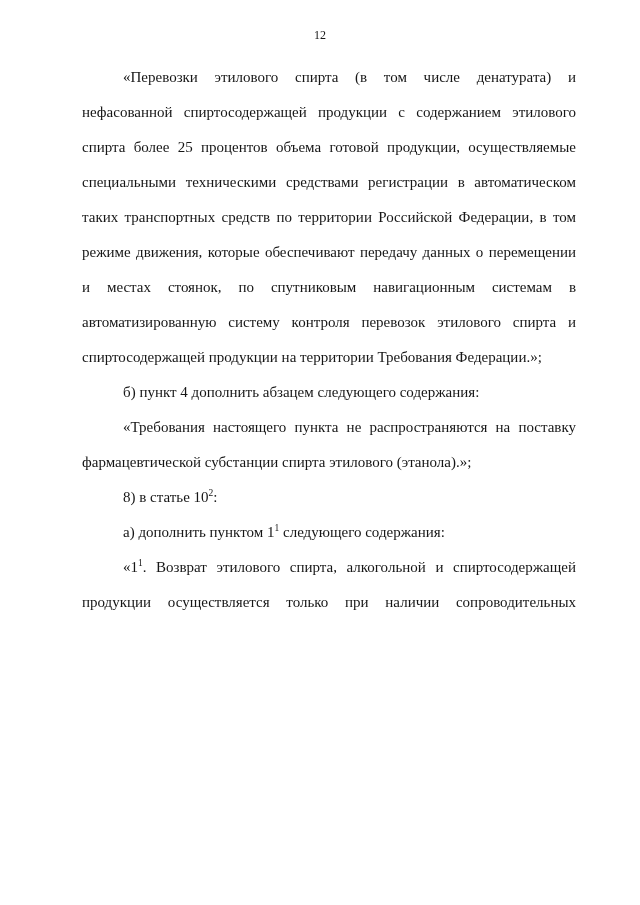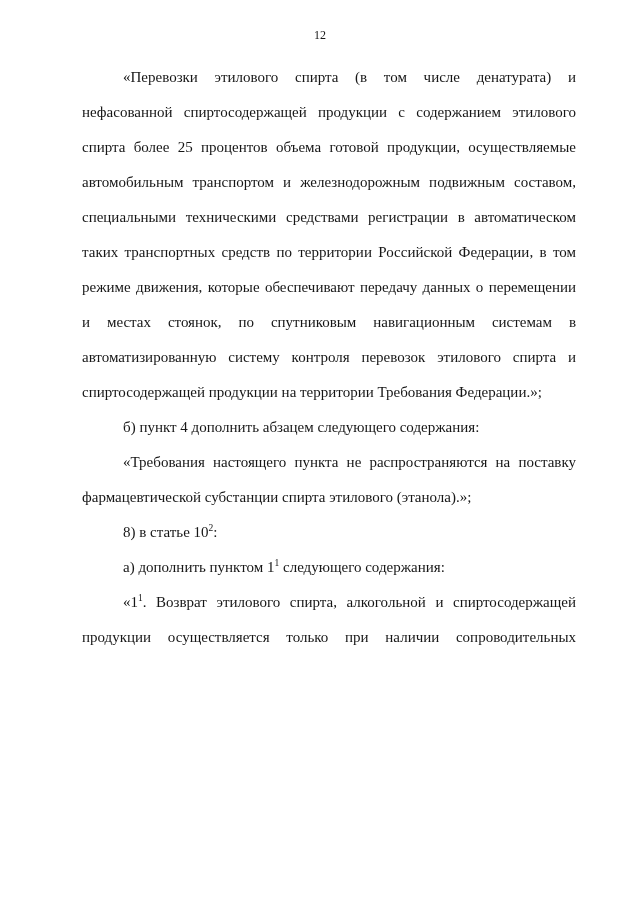--- a/index.html
+++ b/index.html
@@ -48,21 +48,20 @@
 </head>
 <body>
 
 <div class="page">
   <div class="page-number">12</div>
   <div class="content" id="content">
       <div class="paragraph">
         <div class="line indent stretch">«Перевозки этилового спирта (в том числе денатурата) и</div>
         <div class="line stretch">нефасованной спиртосодержащей продукции с содержанием этилового</div>
         <div class="line stretch">спирта более 25 процентов объема готовой продукции, осуществляемые</div>
-        <div class="line stretch">автомобильным транспортом и железнодорожным подвижным составом,</div>
         <div class="line stretch">специальными техническими средствами регистрации в автоматическом</div>
         <div class="line stretch">таких транспортных средств по территории Российской Федерации, в том</div>
         <div class="line stretch">режиме движения, которые обеспечивают передачу данных о перемещении</div>
         <div class="line stretch">и местах стоянок, по спутниковым навигационным системам в</div>
         <div class="line stretch">автоматизированную систему контроля перевозок этилового спирта и</div>
         <div class="line">спиртосодержащей продукции на территории Требования Федерации.»;</div>
       </div>
       <div class="paragraph">
         <div class="line indent">б) пункт 4 дополнить абзацем следующего содержания:</div>
       </div>

